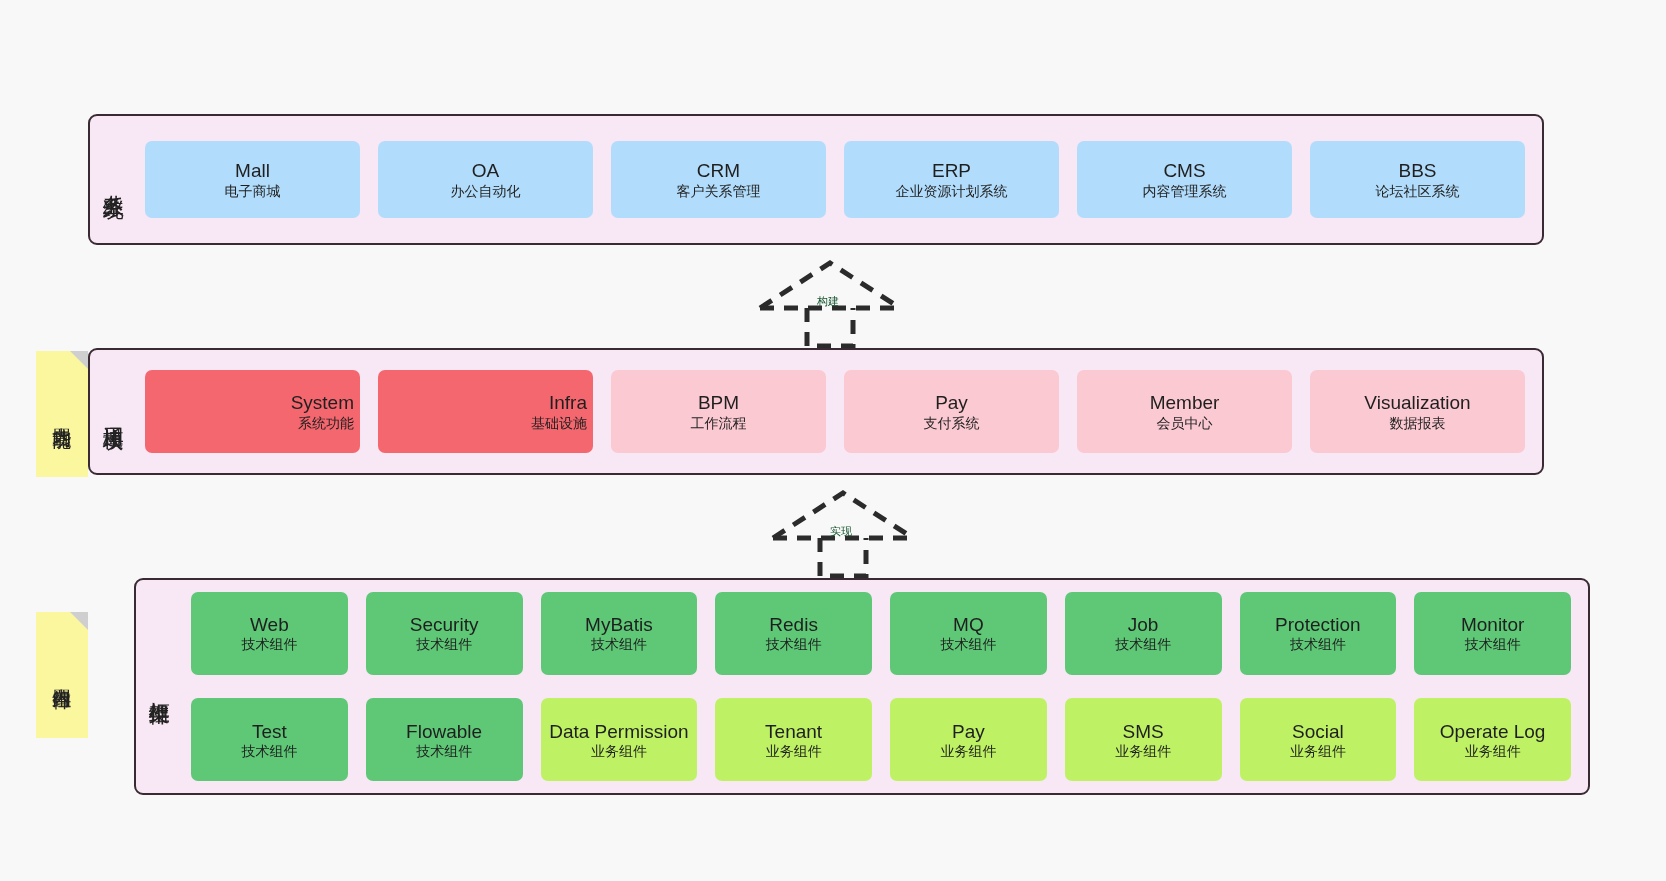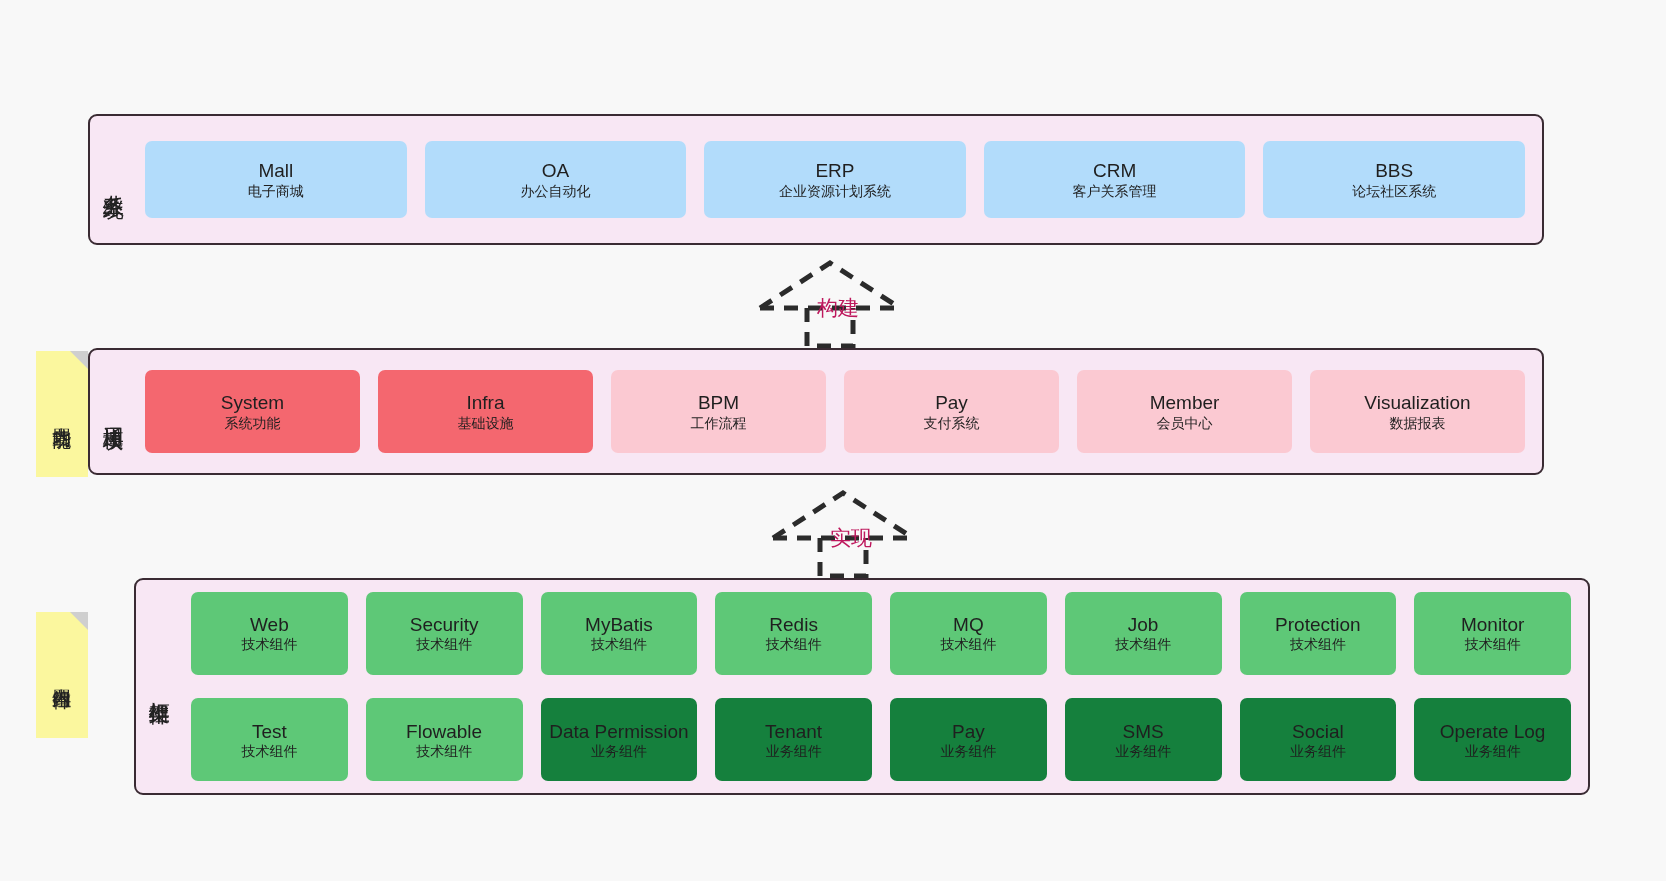--- a/index.html
+++ b/index.html
@@ -62,25 +62,25 @@
     text-align:center;
     color:#1f1f1f;
     line-height:1.22;
     box-sizing:border-box;
     padding:4px 6px;
   }
   .node .n-en{font-size:19px;}
   .node .n-cn{font-size:14px;}
 
   .blue{background:#b2dcfb;}
-  .red{background:#f4676f;}
+  .red{background:#f4676f;align-items:flex-end;}
   .pink{background:#fbc9d2;}
   .green{background:#5cc островa;}
   .green{background:#5ec877;}
-  .lgreen{background:#15803d;text-align:center;}
+  .lgreen{background:#bef264;text-align:center;}
 
   
   #layer-business{left:88px;top:114px;width:1456px;height:131px;}
   #layer-business .node{height:77px;}
 
   #layer-common{left:88px;top:348px;width:1456px;height:127px;}
   #layer-common .node{height:83px;}
 
   #layer-framework{left:88px;top:578px;width:1456px;height:217px;margin-left:46px;}
   #layer-framework .row{height:50%;}
@@ -111,22 +111,22 @@
     border-top:18px solid #cfcfcf;
   }
   #note-common{left:36px;top:351px;height:126px;}
   #note-framework{left:36px;top:612px;height:126px;}
 
   
   .arrow{position:absolute;}
   .arrow svg{display:block;overflow:visible;}
   .arrow-label{
     position:absolute;
-    font-size:21px;
-    color:#be185d;
+    font-size:11px;
+    color:#14532d;
     background:transparent;
     white-space:nowrap;
     user-select:none;
   }
   #arrow-build{left:755px;top:258px;width:150px;height:90px;}
   #arrow-build .arrow-label{left:62px;top:36px;}
   #arrow-impl{left:768px;top:488px;width:150px;height:90px;}
   #arrow-impl .arrow-label{left:62px;top:36px;}
 </style>
 </head>
@@ -143,29 +143,33 @@
           <span class="n-en">Mall</span>
           <span class="n-cn">电子商城</span>
         </div>
 
         <div class="node blue">
           <span class="n-en">OA</span>
           <span class="n-cn">办公自动化</span>
         </div>
 
         <div class="node blue">
+          <span class="n-en">CRM</span>
+          <span class="n-cn">客户关系管理</span>
+        </div>
+
+        <div class="node blue">
           <span class="n-en">ERP</span>
           <span class="n-cn">企业资源计划系统</span>
         </div>
 
         <div class="node blue">
-          <span class="n-en">CRM</span>
-          <span class="n-cn">客户关系管理</span>
-        </div>
-
+          <span class="n-en">CMS</span>
+          <span class="n-cn">内容管理系统</span>
+        </div>
 
         <div class="node blue">
           <span class="n-en">BBS</span>
           <span class="n-cn">论坛社区系统</span>
         </div>
 
       </div>
     </div>
   </div>
 

